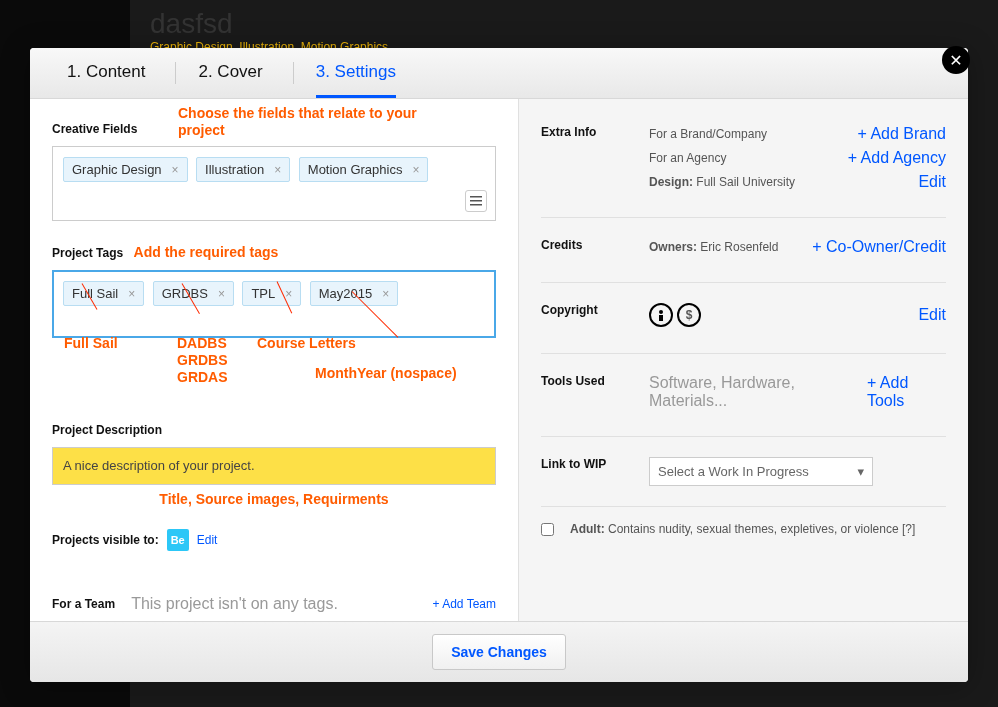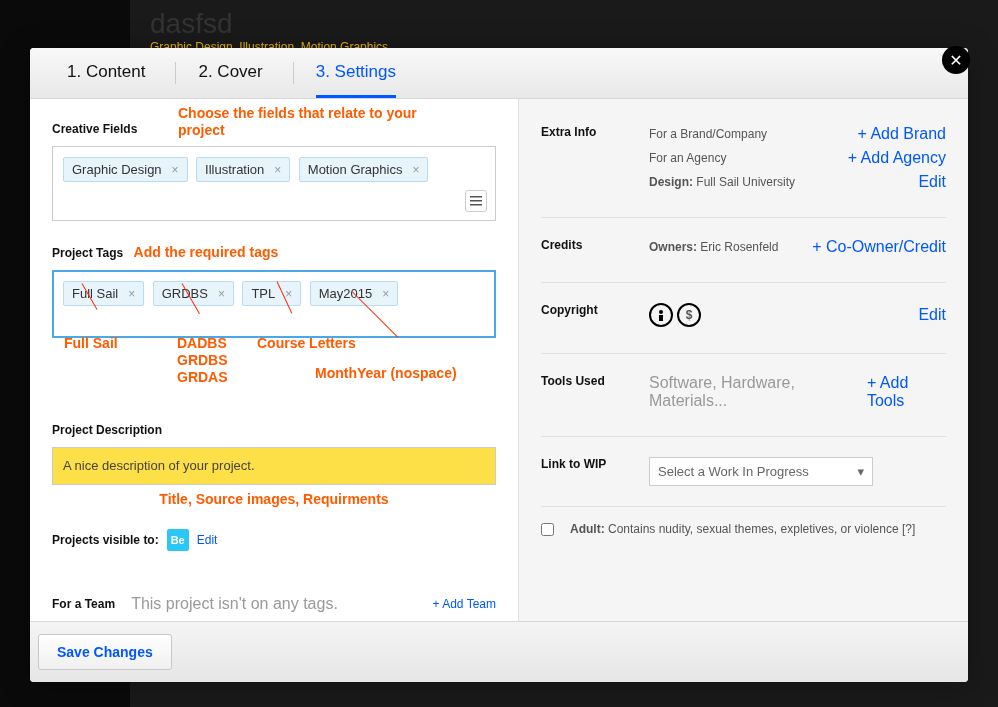--- a/index.html
+++ b/index.html
@@ -39,21 +39,21 @@
 .r-key{width:108px;font-weight:700;color:#111;flex-shrink:0}
 .r-body{flex:1}
 .r-line{display:flex;justify-content:space-between;align-items:center;margin-bottom:6px;color:#555}
 .r-line .link{font-size:16px}
 .r-sep{border-top:1px solid #e0e0e0;margin:14px 0}
 .cc-icons{display:flex;gap:4px;font-size:20px;font-weight:700}
 .cc{border:2px solid #000;border-radius:50%;width:24px;height:24px;display:flex;align-items:center;justify-content:center;font-size:12px}
 .select{border:1px solid #ccc;padding:6px 8px;font-size:13px;color:#666;background:#fff;display:flex;justify-content:space-between;align-items:center;width:224px}
 .adult-row{display:flex;align-items:flex-end;gap:16px;font-size:12px;color:#555}
 .adult-row input{margin-top:2px}
-.footer{background:linear-gradient(#f4f4f4,#e6e6e6);border-top:1px solid #d8d8d8;padding:12px 8px;display:flex;justify-content:flex-start;border-radius:0 0 4px 4px}
+.footer{background:linear-gradient(#f4f4f4,#e6e6e6);border-top:1px solid #d8d8d8;padding:12px 28px;display:flex;justify-content:center;border-radius:0 0 4px 4px}
 .save-btn{background:linear-gradient(#fff,#f0f0f0);border:1px solid #c8c8c8;border-radius:3px;padding:9px 18px;font-size:14px;font-weight:600;color:#0057ff;cursor:pointer}
 .anno{position:absolute;color:#ff5c00;font-size:14px;font-weight:700;pointer-events:none}
 .redline{position:absolute;background:#ff2a00;height:1px;transform-origin:left center;pointer-events:none}
 </style>
 </head>
 <body>
 
 <div class="sidebar-block"></div>
 <div class="bg-header">
   <div class="bg-title">dasfsd</div>

